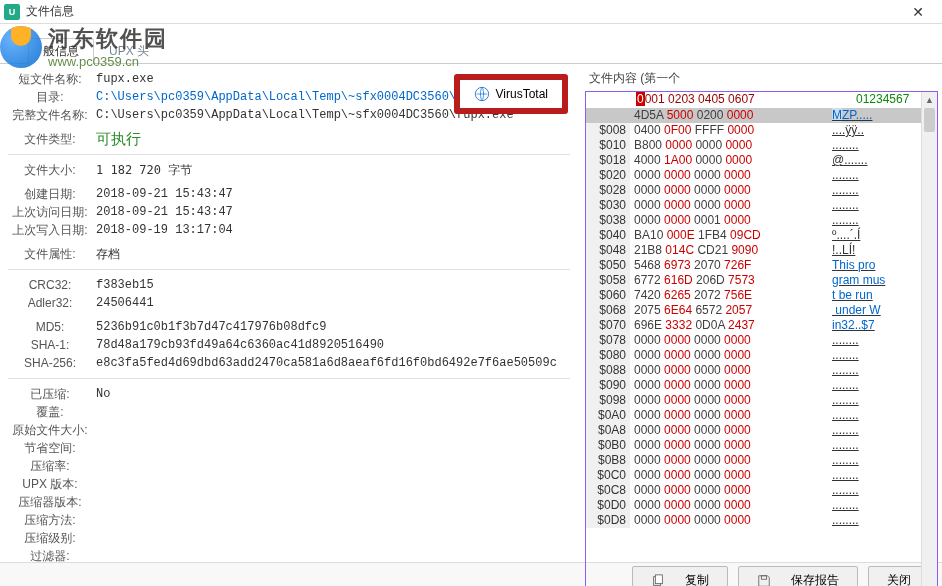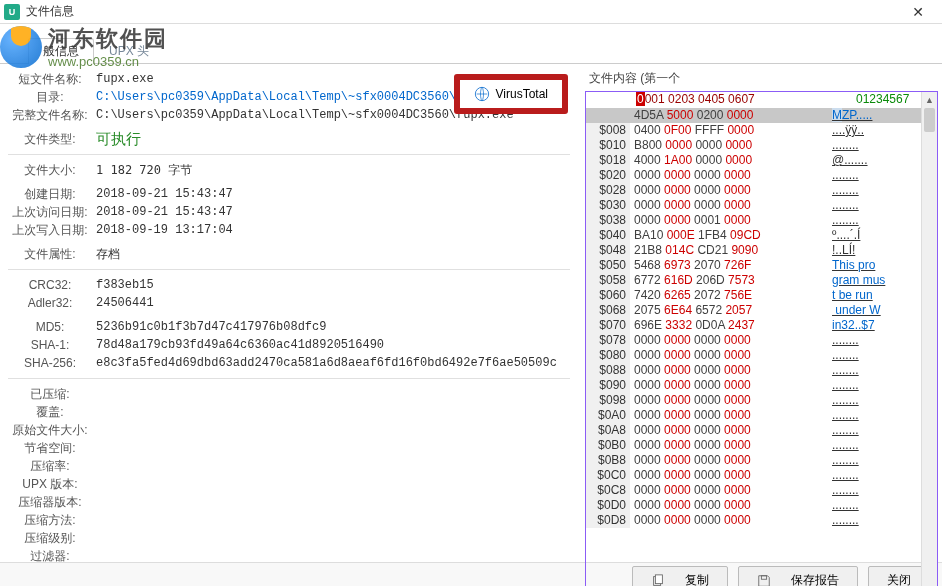--- a/index.html
+++ b/index.html
@@ -153,20 +153,21 @@
         <div class="label">SHA-1:</div>
         <div class="value mono">78d48a179cb93fd49a64c6360ac41d8920516490</div>
       </div>
     <div class="row">
         <div class="label">SHA-256:</div>
         <div class="value mono">e8c3fa5fed4d69dbd63add2470ca581a6d8aeaf6fd16f0bd6492e7f6ae50509c</div>
       </div>
     <div class="section-sep"></div>
     <div class="row">
         <div class="label">已压缩:</div>
+        <div class="value mono">No</div>
       </div>
     <div class="row">
         <div class="label">覆盖:</div>
         <div class="value"></div>
       </div>
     <div class="row">
         <div class="label">原始文件大小:</div>
         <div class="value"></div>
       </div>
     <div class="row">

